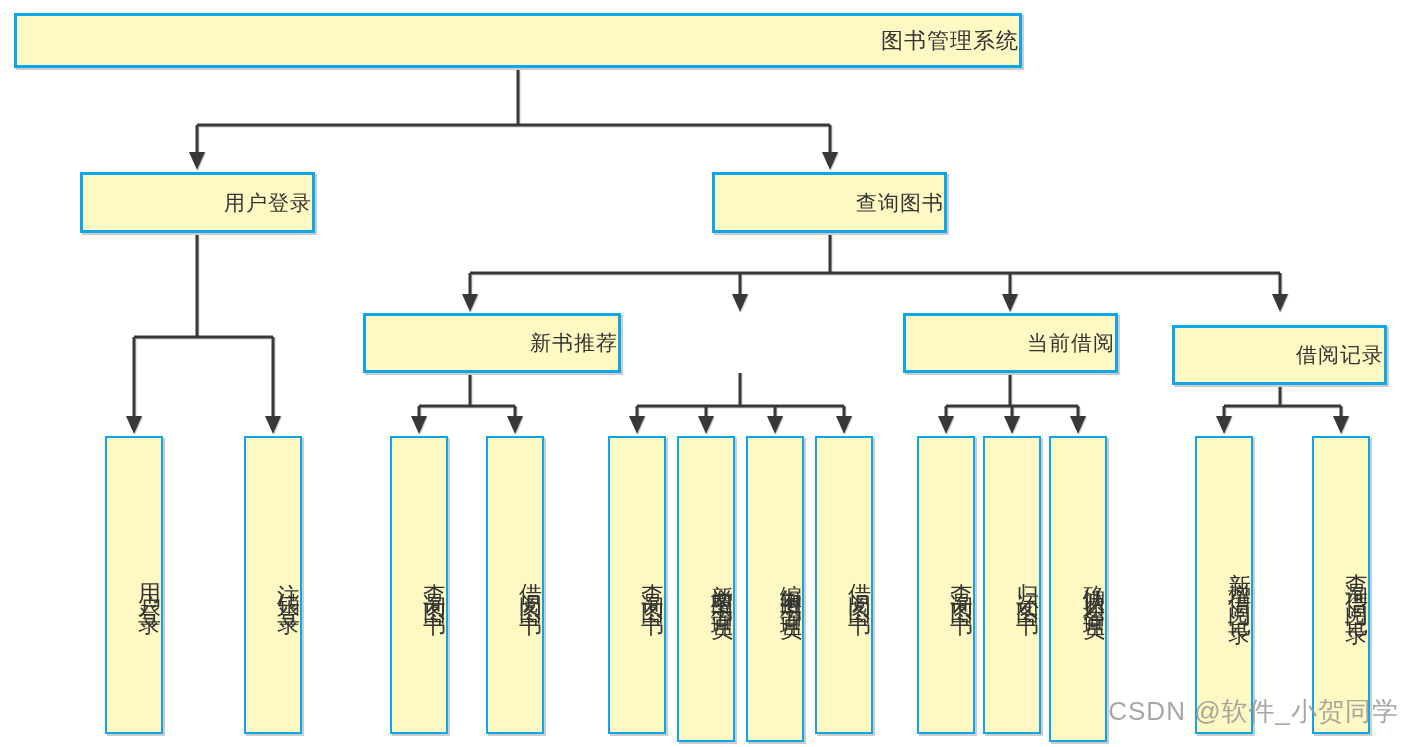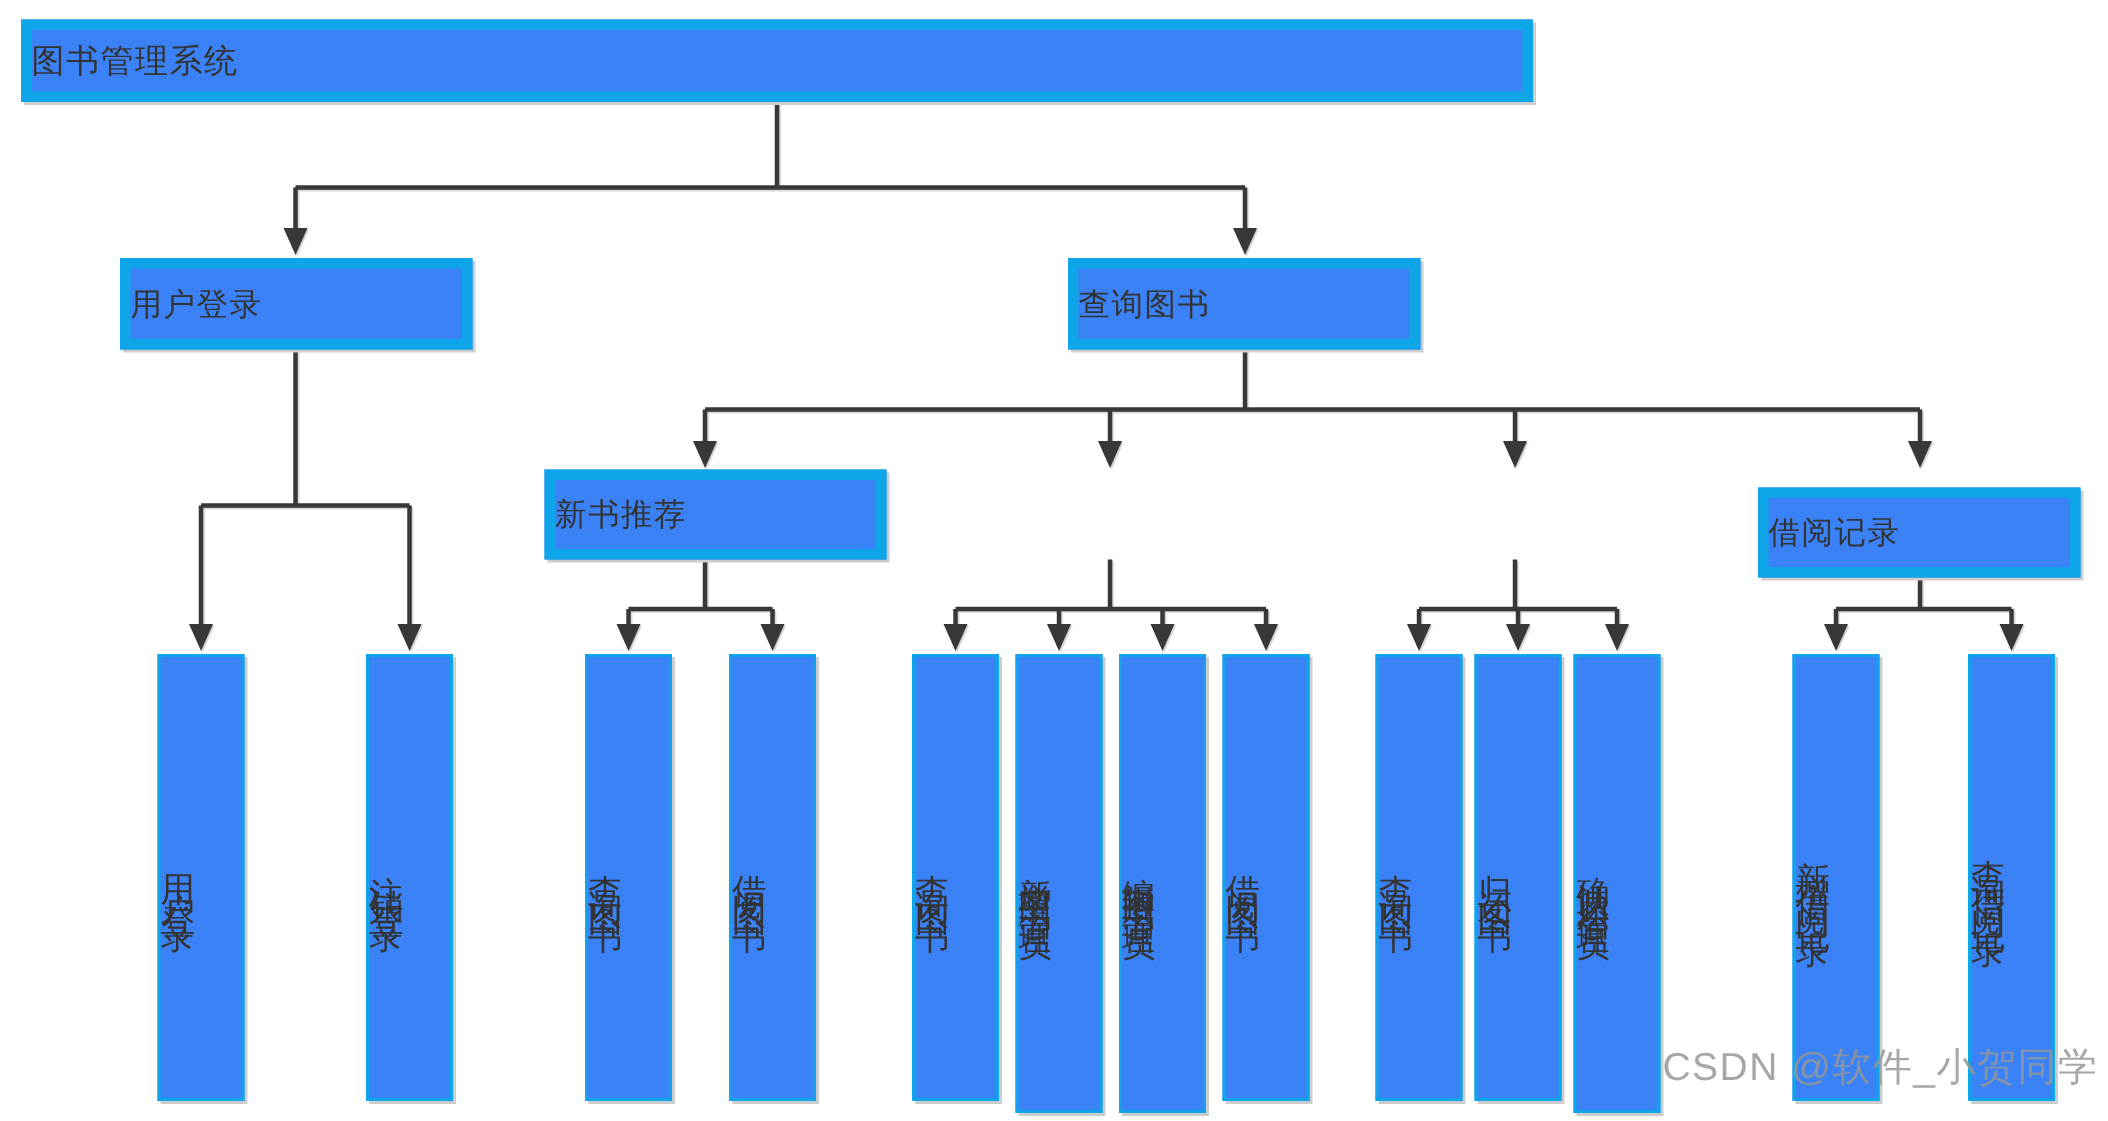--- a/index.html
+++ b/index.html
@@ -13,26 +13,26 @@
   }
   svg.connectors {
     position: absolute;
     left: 0; top: 0;
     width: 1405px; height: 747px;
     filter: drop-shadow(1.5px 1.5px 0 #d0d0d0);
   }
   .node {
     position: absolute;
     box-sizing: border-box;
-    background: #3b82f6;
-    border: 7px solid #0ea5e9;
+    background: #fef9c3;
+    border: 3px solid #0ea5e9;
     box-shadow: 2px 2px 0 #cdcdcd;
     display: flex;
     align-items: center;
-    justify-content: flex-start;
+    justify-content: flex-end;
     color: #333333;
   }
   .h-label {
     font-size: 21px;
     letter-spacing: 1px;
     color: #333333;
     white-space: nowrap;
   }
   .root-node .h-label { font-size: 22px; }
   .v-node { border-width: 2.5px; }
@@ -118,22 +118,25 @@
     <span class="h-label">图书管理系统</span>
   </div>
 
   <div class="node" style="left:80px; top:172px; width:235px; height:61px;">
     <span class="h-label">用户登录</span>
   </div>
   <div class="node" style="left:712px; top:172px; width:235px; height:61px;">
     <span class="h-label">查询图书</span>
   </div>
 
-  <div class="node" style="left:363px; top:313px; width:228px; height:60px;">
+  <div class="node" style="left:363px; top:313px; width:258px; height:60px;">
     <span class="h-label">新书推荐</span>
+  </div>
+  <div class="node" style="left:903px; top:313px; width:215px; height:60px;">
+    <span class="h-label">当前借阅</span>
   </div>
   <div class="node" style="left:1172px; top:313px; width:215px; height:60px;margin-top:12px;">
     <span class="h-label">借阅记录</span>
   </div>
 
   <div class="node v-node" style="left:105px; top:436px; width:58px; height:298px;">
     <span class="v-label">用户登录</span>
   </div>
   <div class="node v-node" style="left:244px; top:436px; width:58px; height:298px;">
     <span class="v-label">注销登录</span>

